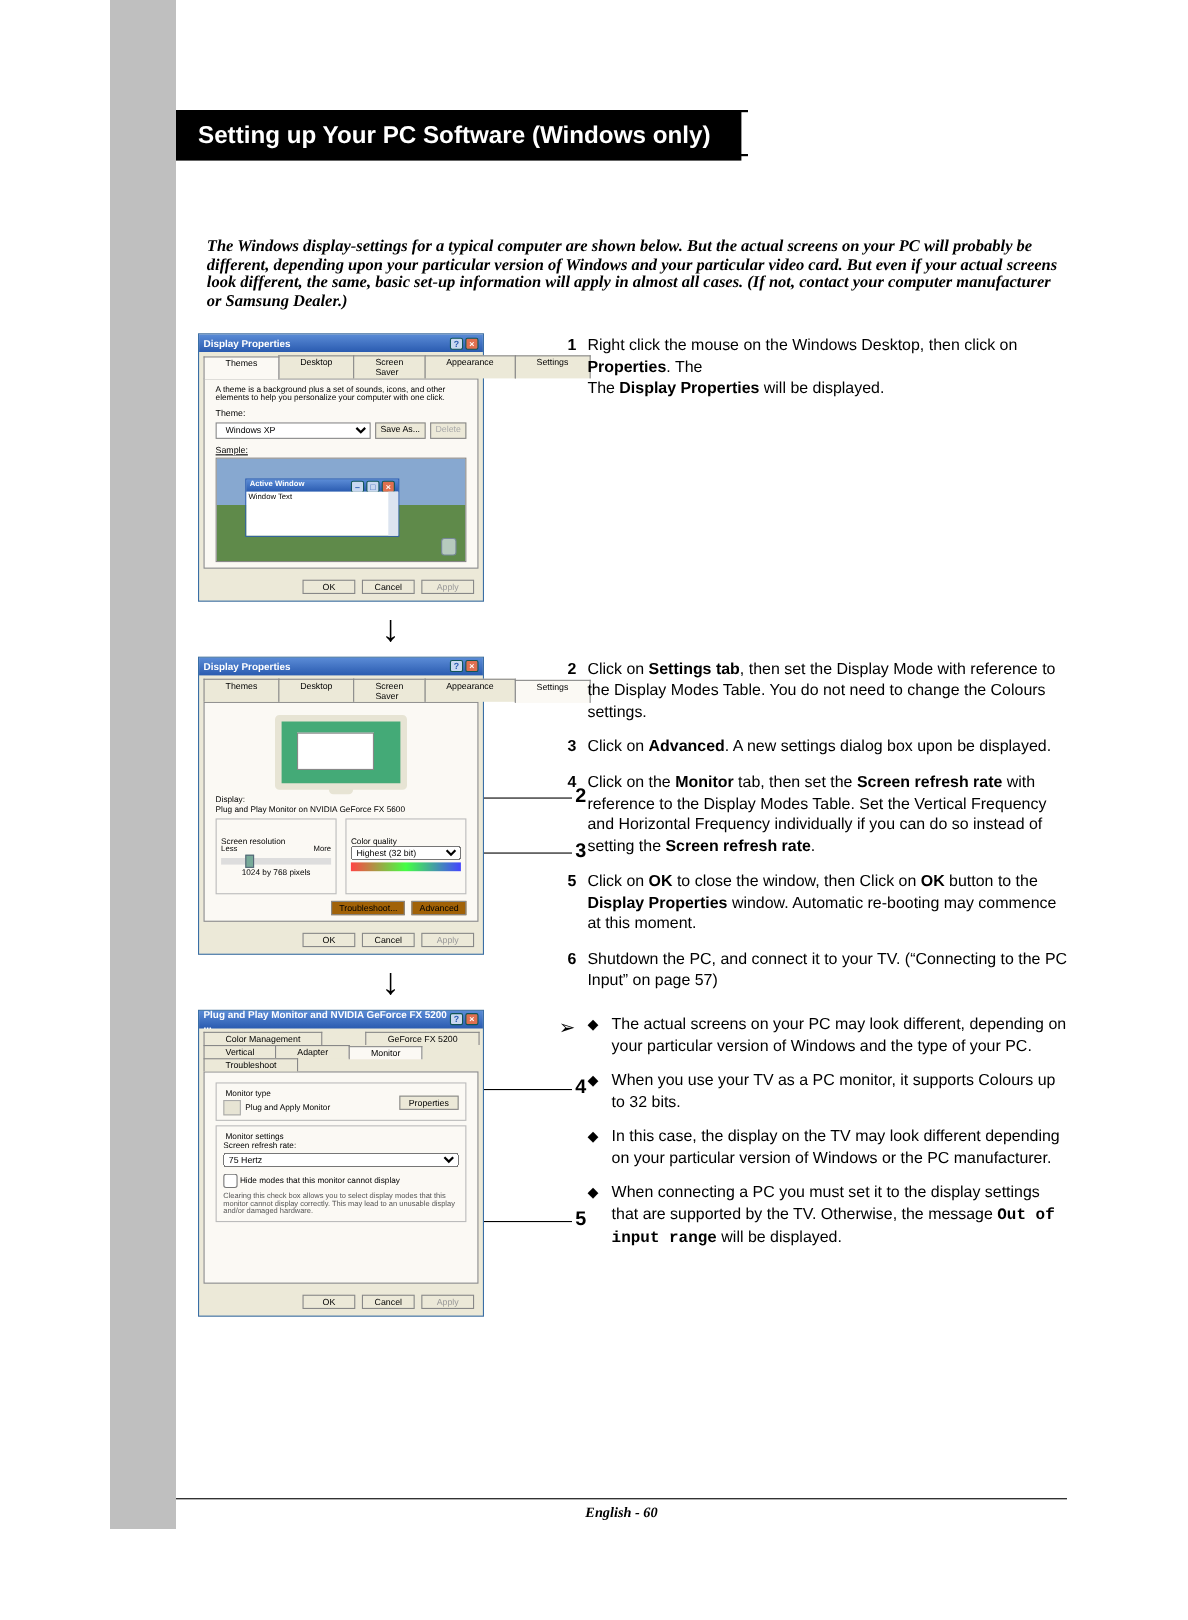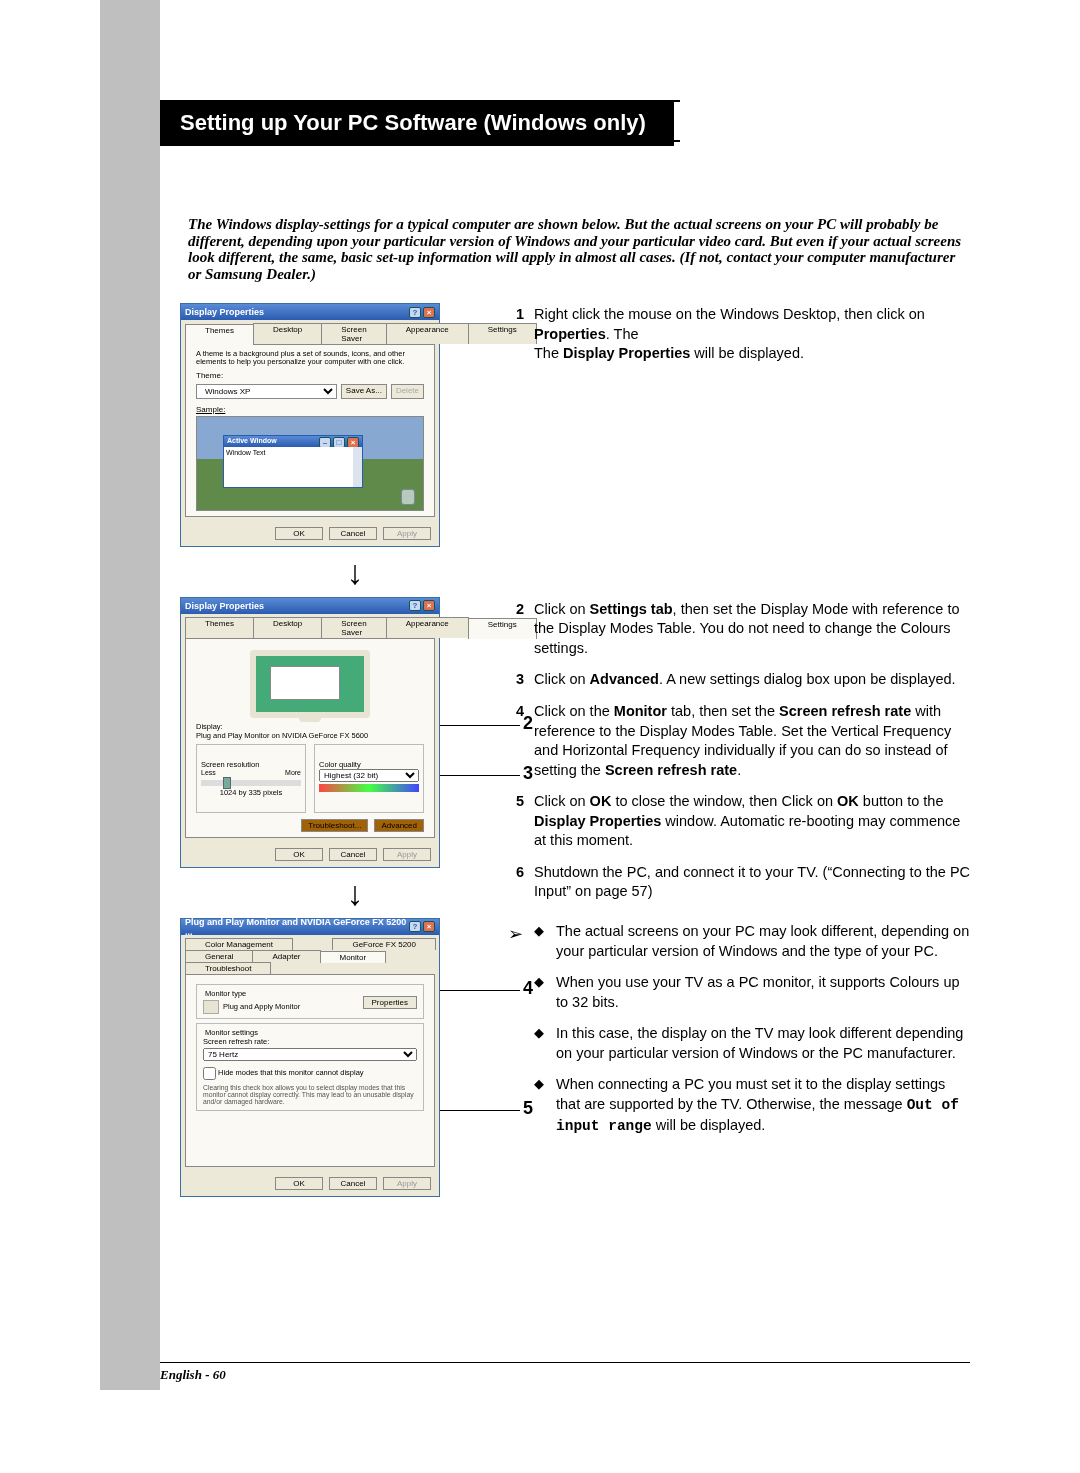--- a/index.html
+++ b/index.html
@@ -150,21 +150,21 @@
   .grp{border:1px solid #bbb; padding:4px 6px; margin-top:4px; font-size:7.5px;}
   .grp .gtitle{font-size:7.5px; margin-top:-9px; background:#fbf9f4; display:inline-block; padding:0 2px;}
   .grp select{width:100%; font-size:8px; margin-top:2px;}
   .grp .mico{display:inline-block; width:16px; height:14px; background:#e7e4d4; border:1px solid #aaa; vertical-align:middle; margin-right:4px;}
   .grp .small{font-size:6.8px; color:#555; line-height:1.1; margin-top:4px;}
   .grp .pbtn{float:right; font-size:8px; border:1px solid #888; padding:1px 8px; background:#ece9d8; margin-top:-4px;}
 
   .footer{
     position:absolute; left:60px; right:0; bottom:90px;
     border-top:1px solid #000;
-    text-align:left; font-size:13px; font-weight:bold; padding-top:4px;
+    text-align:center; font-size:13px; font-weight:bold; padding-top:4px;
     font-style: italic;
     font-family: Georgia, 'Times New Roman', serif;
   }
 </style>
 </head>
 <body>
 
 <div class="page">
   <div class="side-bar"></div>
 
@@ -249,21 +249,21 @@
         <div class="set-row">
           <div>
             <div class="lab">Screen resolution</div>
             <div class="slsub">
                   <span>Less</span>
                   <span>More</span>
                 </div>
             <div class="slider">
                   <div class="thumb"></div>
                 </div>
-            <div style="text-align:center;font-size:7.5px;">1024 by 335 pixels</div>
+            <div style="text-align:center;font-size:7.5px;">1024 by 768 pixels</div>
           </div>
           <div class="cq">
             <div class="lab">Color quality</div>
             <select><option>Highest (32 bit)</option></select>
             <div class="bar"></div>
           </div>
         </div>
         <div class="tsrow">
           <div class="btn">Troubleshoot...</div>
           <div class="btn">Advanced</div>
@@ -290,21 +290,21 @@
         <span class="tb-icons">
               <span>?</span>
               <span class="x">×</span>
             </span>
       </div>
       <div class="tabs">
         <div>Color Management</div>
         <div style="margin-left:auto">GeForce FX 5200</div>
       </div>
       <div class="tabs" style="padding-top:0;">
-        <div>General</div>
+        <div>Vertical</div>
         <div>Adapter</div>
         <div class="sel">Monitor</div>
         <div>Troubleshoot</div>
       </div>
       <div class="win-body">
         <div class="grp">
           <div class="gtitle">Monitor type</div>
           <div style="margin-top:2px;"><span class="mico"></span><span>Plug and Apply Monitor</span>
           <span class="pbtn">Properties</span></div>
           <div style="clear:both"></div>

